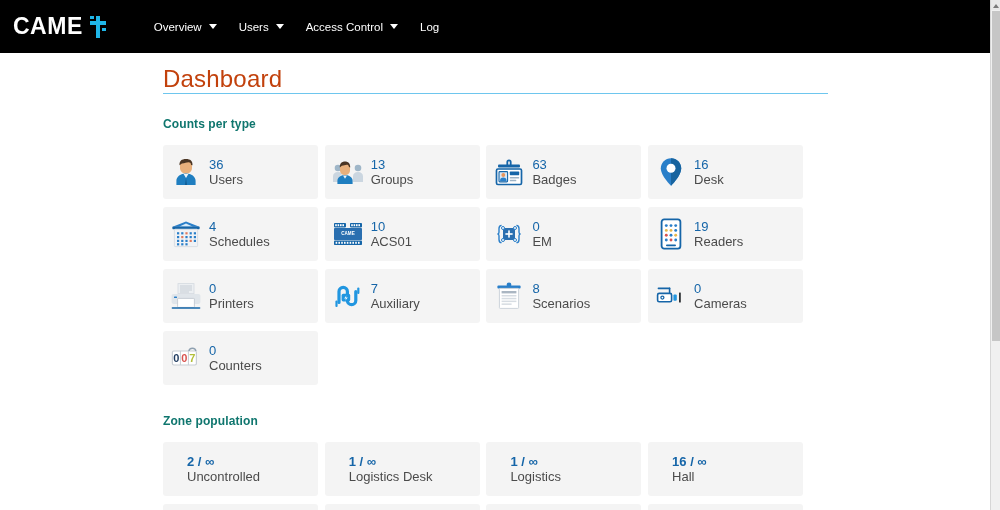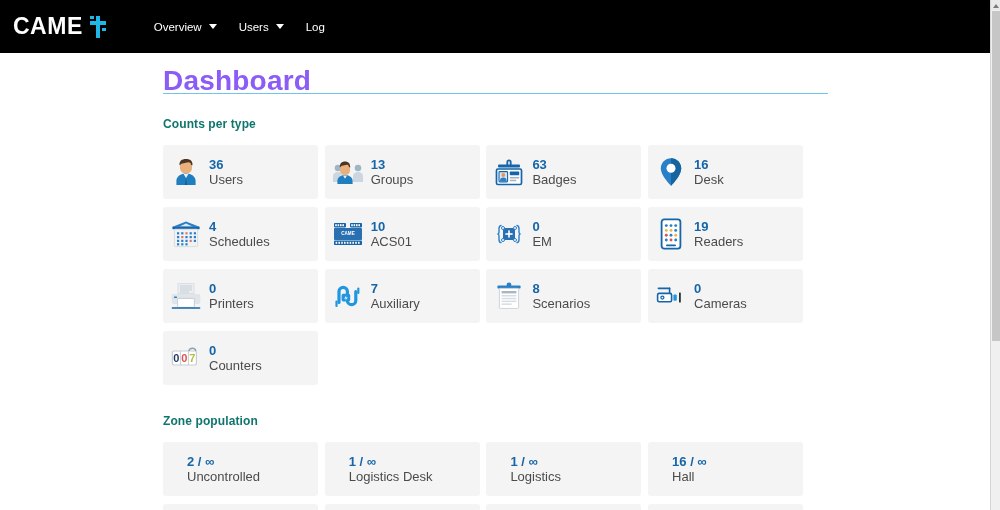--- a/index.html
+++ b/index.html
@@ -106,23 +106,23 @@
   
   .content {
     position: absolute;
     top: 53px; left: 0;
     width: 990px; height: 457px;
     background: #ffffff;
   }
   .page-title {
     position: absolute;
     left: 163px; top: 12px;
-    font-size: 28px;
-    color: #8b5cf6;
-    font-weight: bold;
+    font-size: 24px;
+    color: #c2410c;
+    font-weight: normal;
     letter-spacing: 0.2px;
   }
   .title-rule {
     position: absolute;
     left: 163px; top: 40px;
     width: 665px; height: 1px;
     background: #6ec6ee;
   }
 
   .section-title {
@@ -170,21 +170,21 @@
   }
   .card-text {
     display: flex;
     flex-direction: column;
     justify-content: center;
     line-height: 1.18;
   }
   .card-value {
     font-size: 13px;
     color: #1565a8;
-    font-weight: bold;
+    font-weight: normal;
   }
   .card-label {
     font-size: 13px;
     color: #4b4b4b;
   }
 
   
   .card-zone .card-text { margin-left: 24px; }
   .card-zone .card-value { font-weight: bold; }
   .card-zone .card-label { color: #4b4b4b; }
@@ -205,20 +205,24 @@
     </span>
   </div>
 
   <div class="nav-left">
     <div class="nav-item">
       <span>Overview</span>
       <span class="caret"></span>
     </div>
     <div class="nav-item">
       <span>Users</span>
+      <span class="caret"></span>
+    </div>
+    <div class="nav-item">
+      <span>Access Control</span>
       <span class="caret"></span>
     </div>
     <div class="nav-item">
       <span>Log</span>
     </div>
   </div>
 
 </div>
 
 <div class="content">

